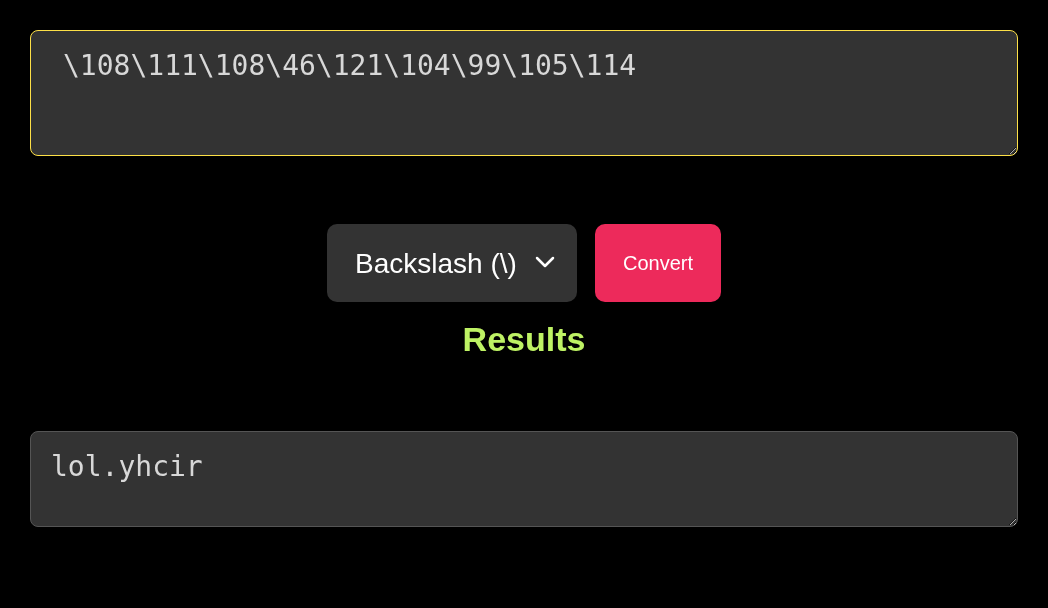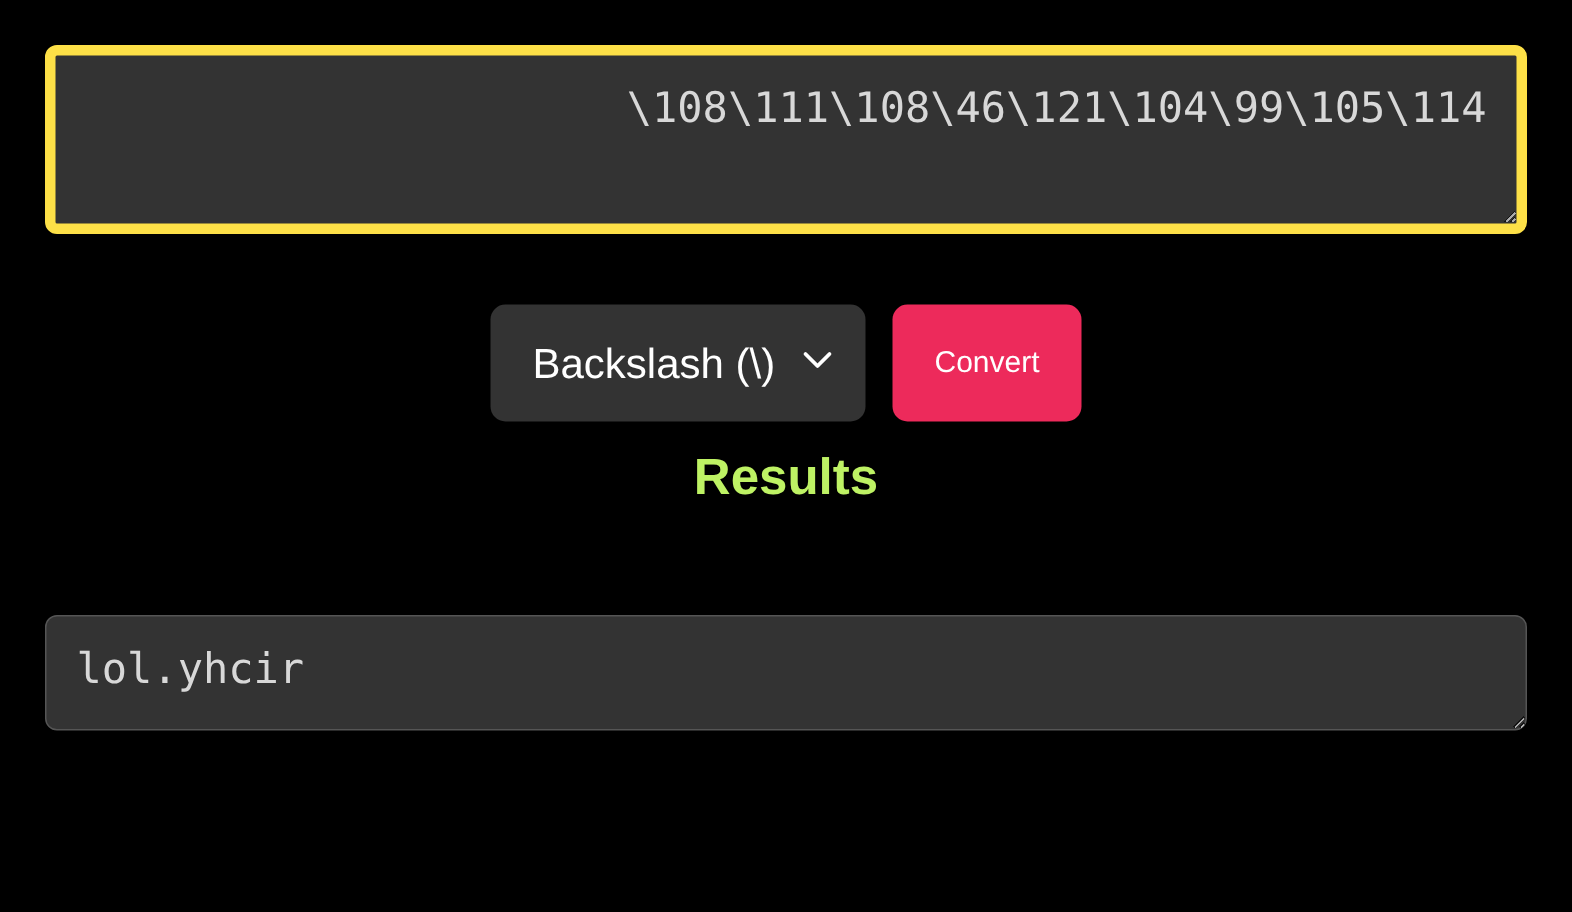--- a/index.html
+++ b/index.html
@@ -12,35 +12,34 @@
     width: 1048px;
     height: 608px;
     font-family: -apple-system, BlinkMacSystemFont, "Segoe UI", Helvetica, Arial, sans-serif;
     padding: 30px 30px 0 30px;
     overflow: hidden;
   }
   .input-area {
     width: 100%;
     height: 126px;
     background: #333333;
-    border: 7px solid #fde047;
+    border: 1px solid #fde047;
     border-radius: 8px;
     color: #d8d8d8;
     font-size: 28px;
     font-family: ui-monospace, SFMono-Regular, "SF Mono", Menlo, Consolas, monospace;
-    padding: 18px 20px;
+    padding: 18px 32px;
     resize: both;
     outline: none;
-    text-align: right;
   }
   .controls {
     display: flex;
     justify-content: center;
     gap: 18px;
-    margin-top: 42px;
+    margin-top: 64px;
   }
   .select-wrap {
     position: relative;
     display: inline-block;
   }
   .format-select {
     appearance: none;
     -webkit-appearance: none;
     background: #333333;
     border: none;
@@ -76,21 +75,21 @@
   }
   .results-heading {
     text-align: center;
     color: #bef264;
     font-size: 34px;
     font-weight: 700;
     margin-top: 18px;
   }
   .output-area {
     width: 100%;
-    height: 77px;
+    height: 96px;
     background: #333333;
     border: 1px solid #555555;
     border-radius: 8px;
     color: #d8d8d8;
     font-size: 28px;
     font-family: ui-monospace, SFMono-Regular, "SF Mono", Menlo, Consolas, monospace;
     padding: 18px 20px;
     resize: both;
     outline: none;
     margin-top: 72px;

